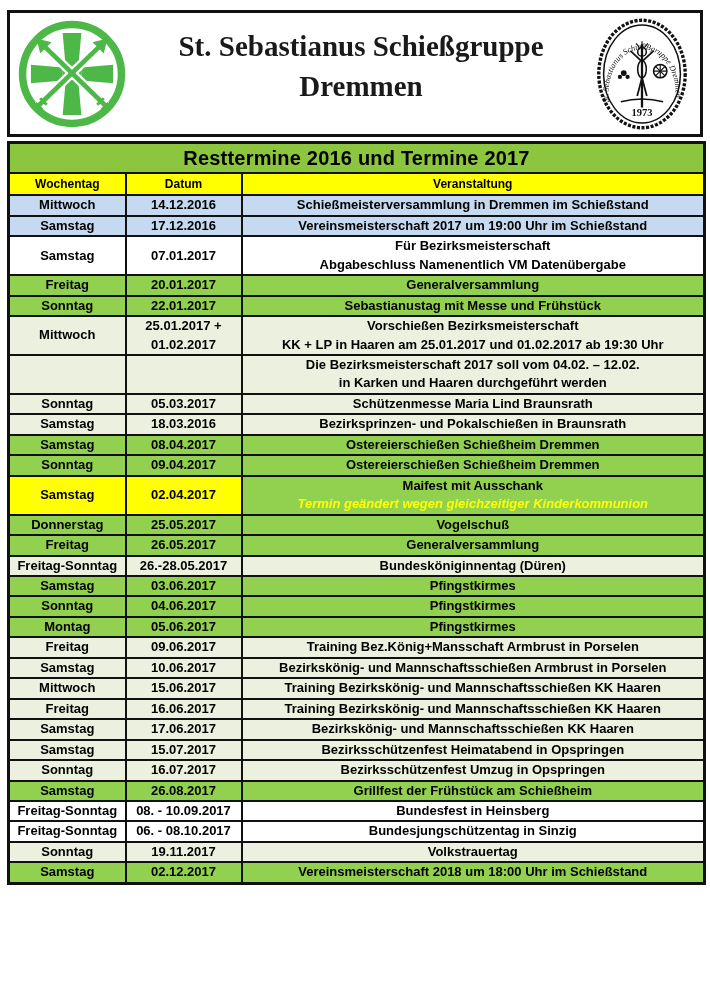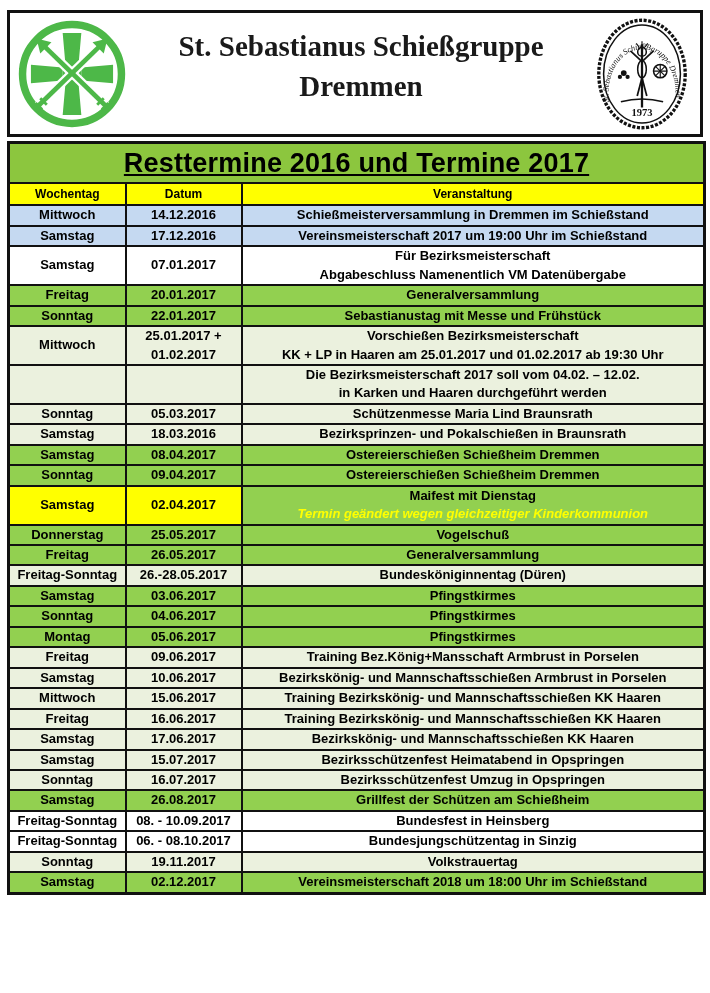--- a/index.html
+++ b/index.html
@@ -49,24 +49,23 @@
     font-weight:bold;
     color:#000;
     padding:0 3px;
     font-size:13px;
     line-height:1.42;
     overflow:hidden;
     white-space:nowrap;
   }
   tr.table-title-row th{
     background:var(--green-title);
-    font-size:27px;
+    font-size:20px;
     height:28px;
     letter-spacing:0.2px;
-    text-decoration:underline;
   }
   tr.col-header-row th{
     background:var(--yellow);
     font-size:12px;
     height:20px;
   }
   td.bg-green{background:var(--green-row);}
   td.bg-pale{background:var(--pale-row);}
   td.bg-blue{background:var(--blue-row);}
   td.bg-white{background:#ffffff;}
@@ -265,21 +264,21 @@
           <td class="bg-green">
             <span class="event-line">Ostereierschießen Schießheim Dremmen</span>
           </td>
         </tr>
         <tr>
           <td class="bg-yellow valign-bottom">Samstag</td>
           <td class="bg-yellow valign-bottom">
             <span class="event-line">02.04.2017</span>
           </td>
           <td class="bg-green">
-            <span class="event-line">Maifest mit Dienstag</span>
+            <span class="event-line">Maifest mit Ausschank</span>
             <span class="note-line">Termin geändert wegen gleichzeitiger Kinderkommunion</span>
           </td>
         </tr>
         <tr>
           <td class="bg-green">Donnerstag</td>
           <td class="bg-green">
             <span class="event-line">25.05.2017</span>
           </td>
           <td class="bg-green">
             <span class="event-line">Vogelschuß</span>
@@ -392,21 +391,21 @@
           <td class="bg-pale">
             <span class="event-line">Bezirksschützenfest Umzug in Opspringen</span>
           </td>
         </tr>
         <tr>
           <td class="bg-green">Samstag</td>
           <td class="bg-green">
             <span class="event-line">26.08.2017</span>
           </td>
           <td class="bg-green">
-            <span class="event-line">Grillfest der Schützen am Schießheim</span>
+            <span class="event-line">Grillfest der Frühstück am Schießheim</span>
           </td>
         </tr>
         <tr>
           <td class="bg-white">Freitag-Sonntag</td>
           <td class="bg-white">
             <span class="event-line">08. - 10.09.2017</span>
           </td>
           <td class="bg-white">
             <span class="event-line">Bundesfest in Heinsberg</span>
           </td>

